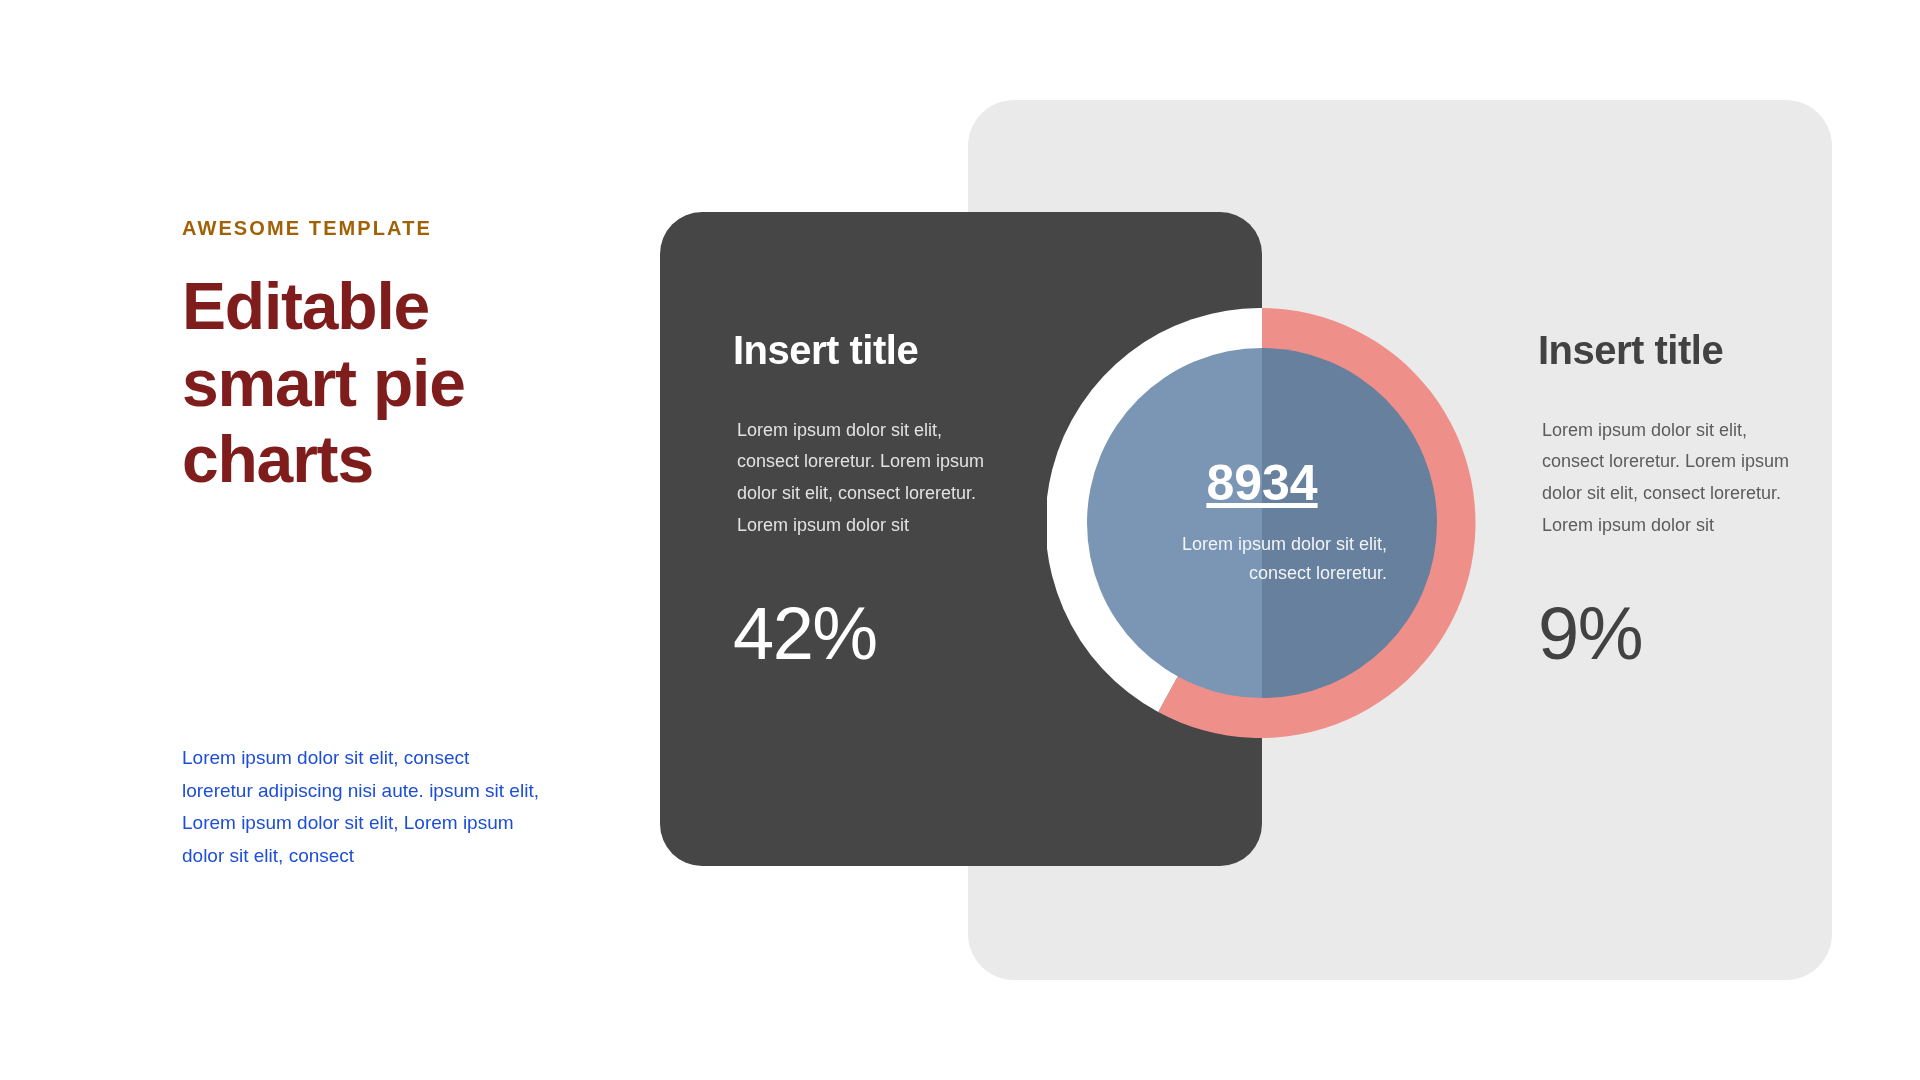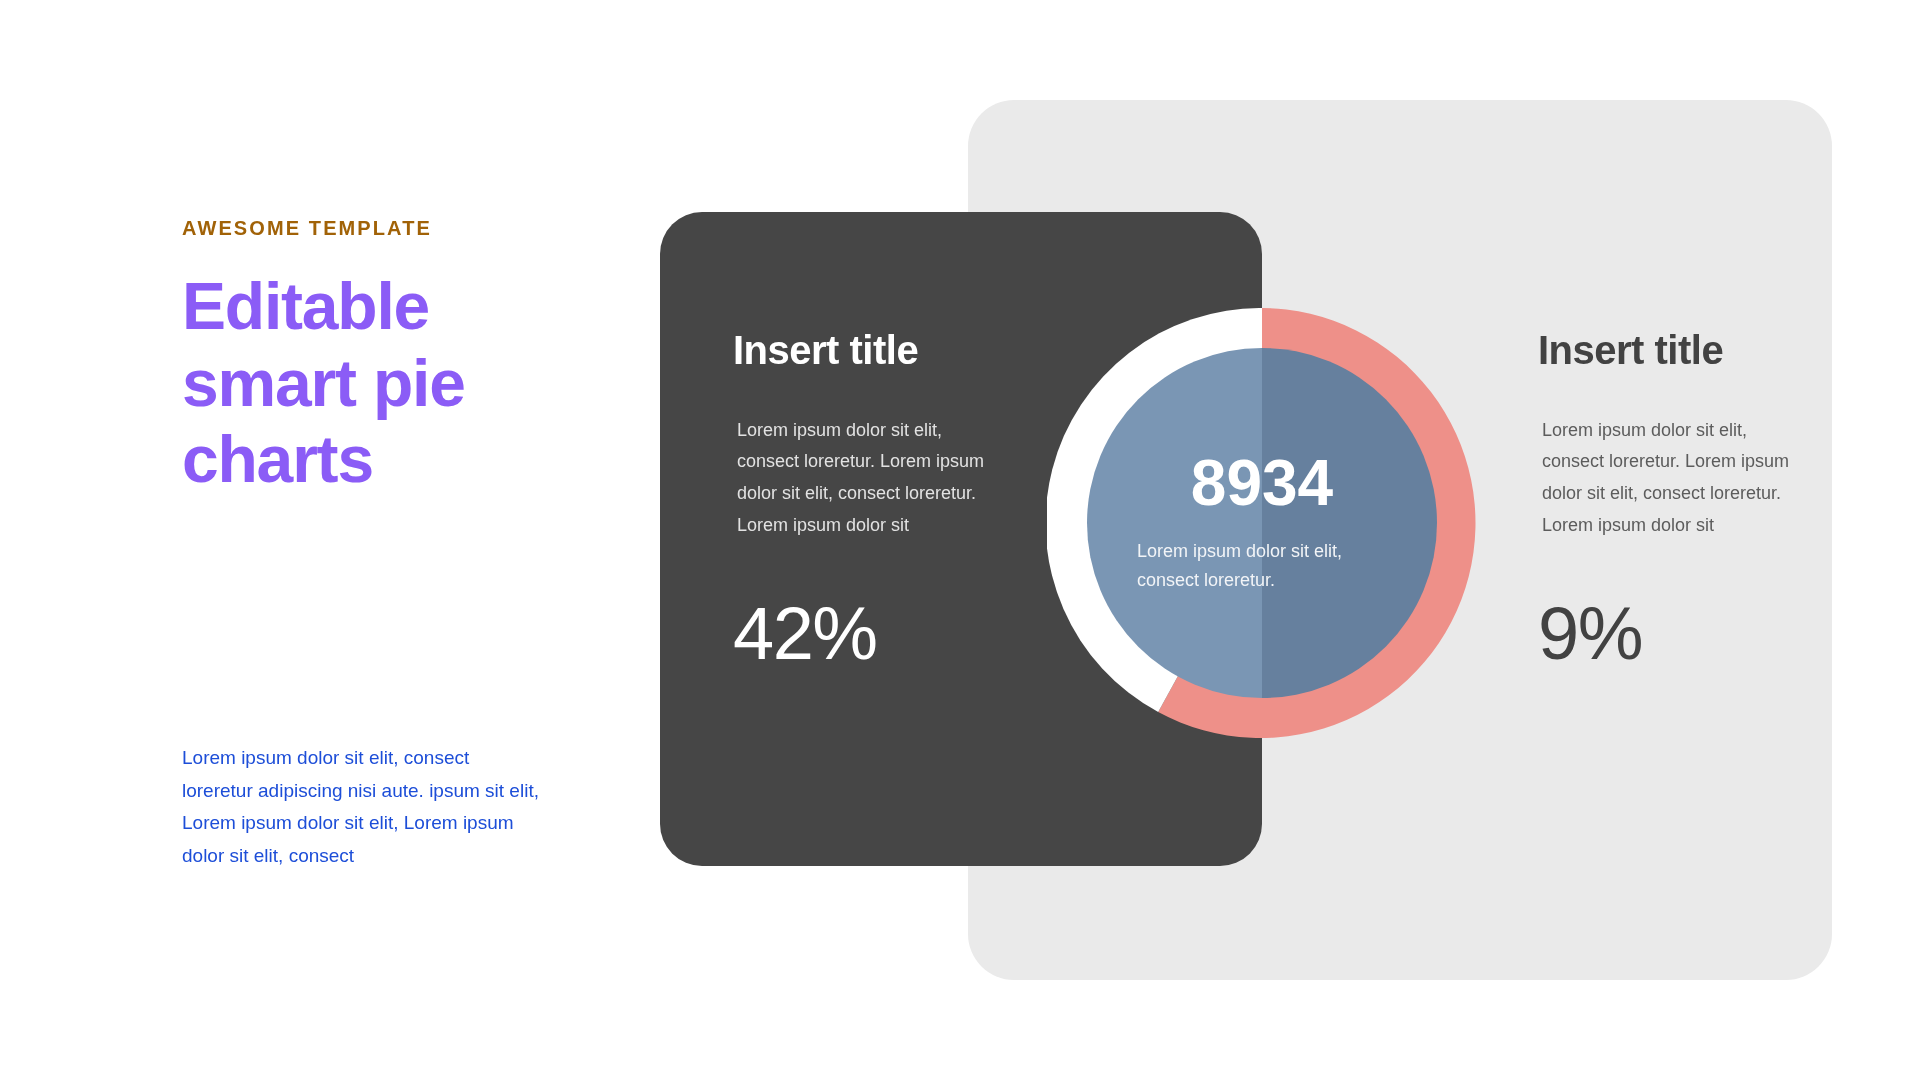--- a/index.html
+++ b/index.html
@@ -40,21 +40,21 @@
     margin: 0;
   }
 
   #main-heading {
     margin: 0;
     padding-top: 30px;
     font-size: 66px;
     font-weight: bold;
     line-height: 1.16;
     letter-spacing: -1.2px;
-    color: #8b5cf6;
+    color: #7f1d1d;
     max-width: 360px;
   }
 
   #left-paragraph {
     position: absolute;
     left: 182px;
     top: 742px;
     width: 360px;
     margin: 0;
     font-size: 19px;
@@ -153,35 +153,36 @@
     width: 430px;
     height: 430px;
     display: flex;
     flex-direction: column;
     align-items: center;
     justify-content: center;
     pointer-events: none;
   }
 
   #donut-value {
-    font-size: 64px;
+    font-size: 50px;
     font-weight: bold;
     color: #ffffff;
     letter-spacing: 0px;
     line-height: 1;
     margin: 0;
+    text-decoration: underline;
   }
 
   #donut-caption {
     margin: 0;
     padding-top: 22px;
     font-size: 18px;
     line-height: 1.62;
     color: #f2f4f7;
-    text-align: left;
+    text-align: right;
     width: 250px;
   }
 </style>
 </head>
 <body>
 
 <div id="slide">
 
   <div id="left-column">
     <p id="eyebrow">AWESOME TEMPLATE</p>

